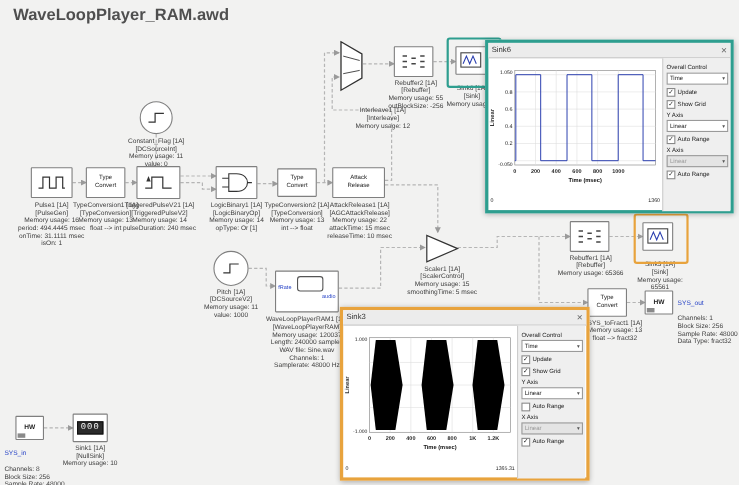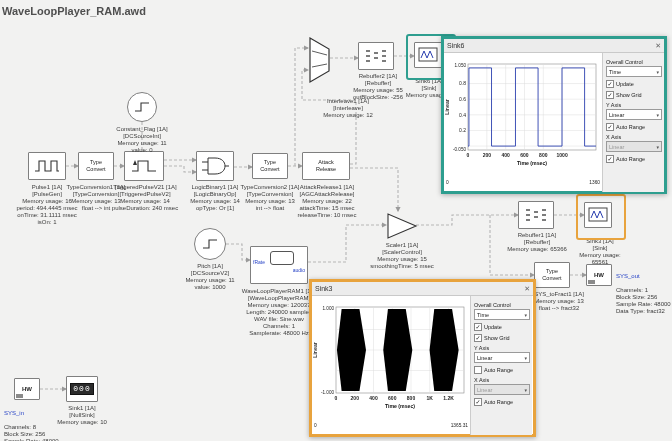--- a/index.html
+++ b/index.html
@@ -1,19 +1,19 @@
 <!DOCTYPE html>
 <html><head>
 <meta charset="utf-8">
 <style>
   html,body{margin:0;padding:0}
   body{width:672px;height:441px;position:relative;background:#f2f2f1;overflow:hidden;
        font-family:"Liberation Sans",sans-serif;color:#333}
   .abs{position:absolute}
-  .app-title{position:absolute;left:2px;top:5px;font-size:11px;font-weight:bold;color:#4f4f4f;z-index:3}
+  .app-title{position:absolute;left:12px;top:5px;font-size:15px;font-weight:bold;color:#4f4f4f;z-index:3}
   svg.wires{position:absolute;left:0;top:0;z-index:1}
   .wire{fill:none;stroke:#b5b5b5;stroke-width:1.1;stroke-dasharray:3 2}
   .block{position:absolute;background:#fff;border:1px solid #7f7f7f;box-sizing:border-box;
          display:flex;align-items:center;justify-content:center;z-index:2;border-radius:1px}
   .circle{border-radius:50%}
   .lbl{font-size:5.5px;text-align:center;white-space:pre-line;line-height:1.25;color:#222}
   .caption{position:absolute;font-size:6px;line-height:1.16;text-align:center;color:#3c3c3c;
            white-space:pre-line;z-index:2}
   .caption.left{text-align:left}
   .blue{color:#2743c6}

